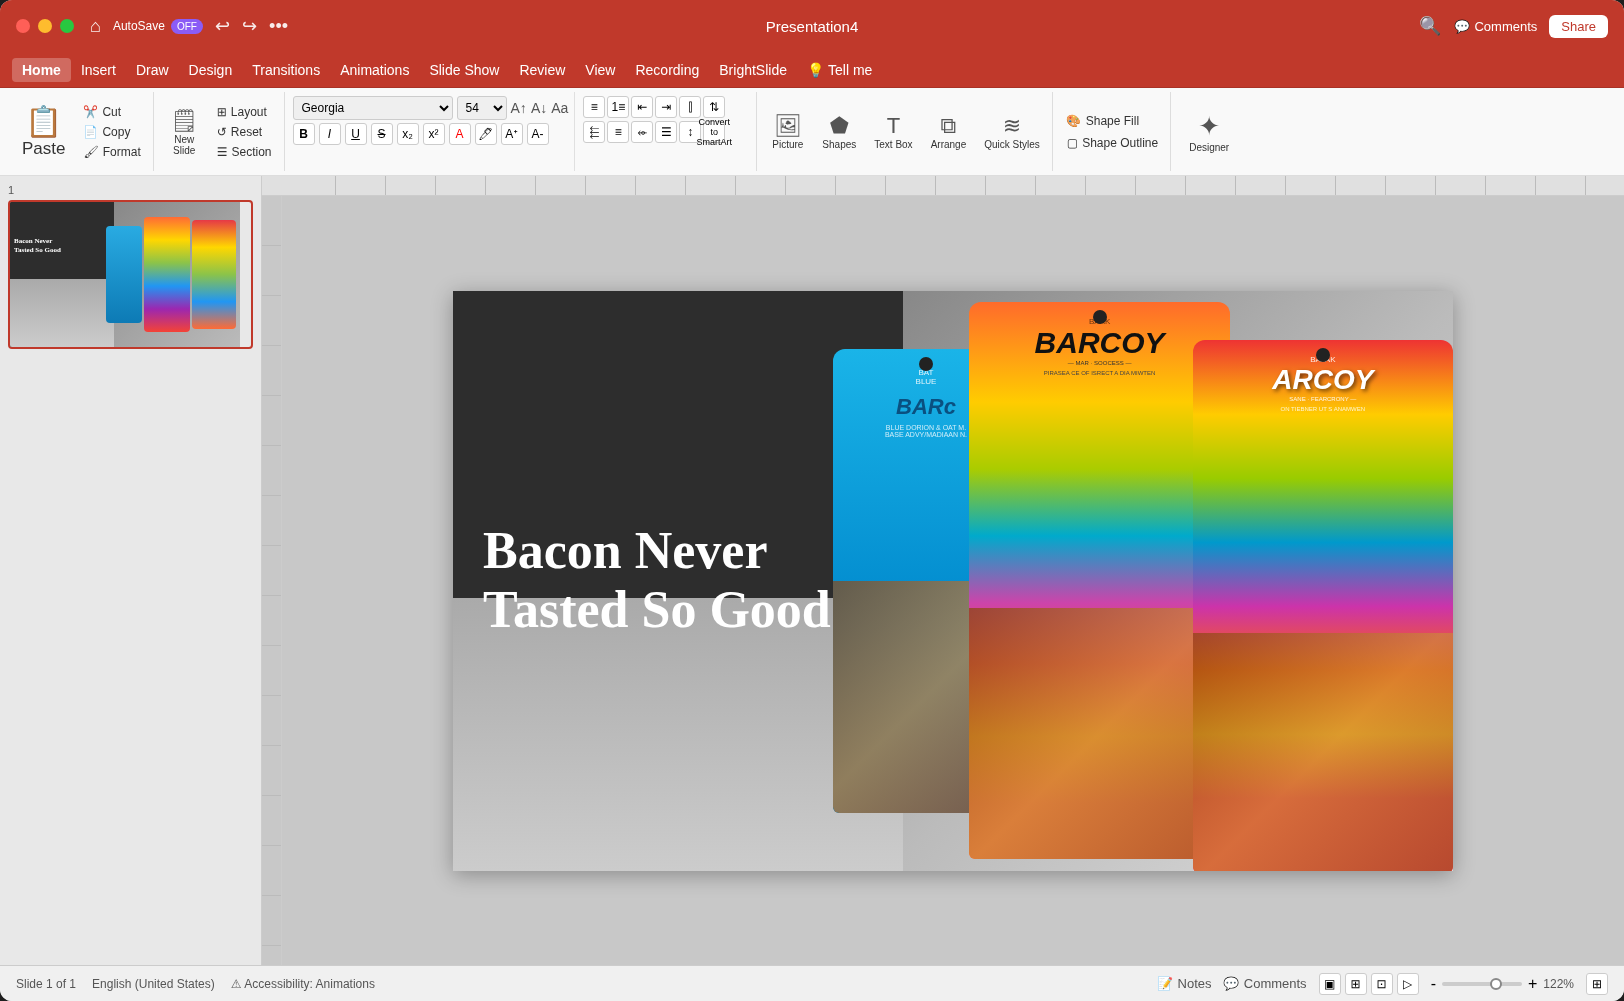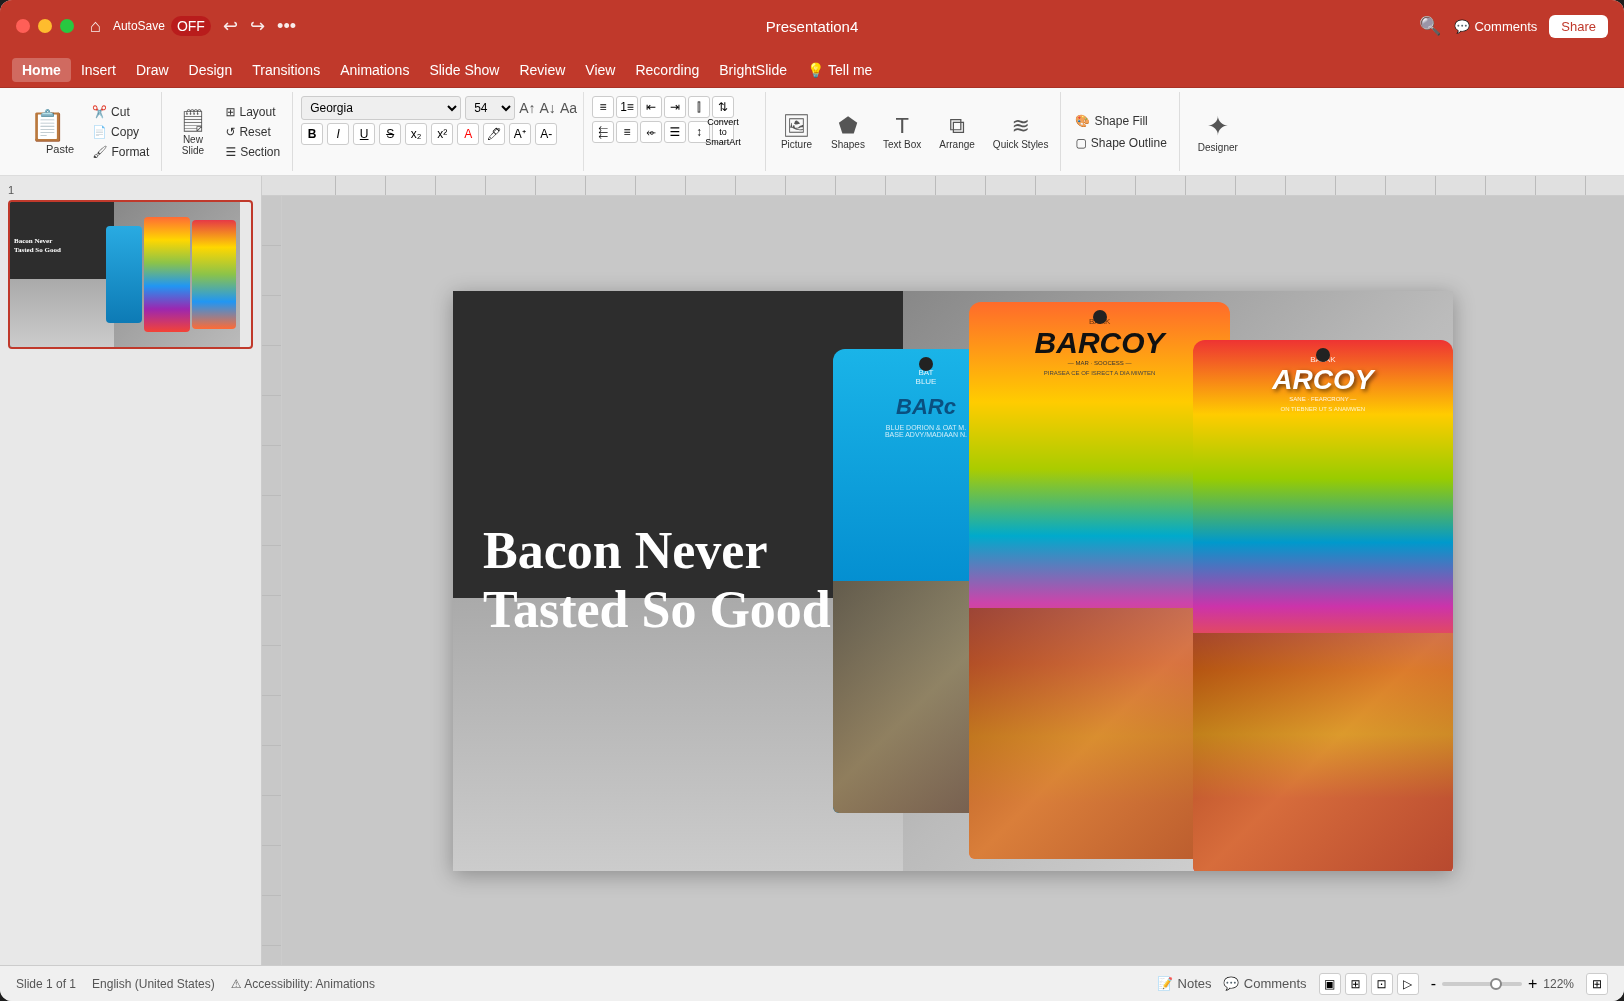--- a/index.html
+++ b/index.html
@@ -10,21 +10,21 @@
     .titlebar { background: #c0392b; height: 52px; display: flex; align-items: center; padding: 0 16px; position: relative; }
     .traffic-lights { display: flex; gap: 8px; align-items: center; }
     .tl { width: 14px; height: 14px; border-radius: 50%; }
     .tl-red { background: #ff5f57; }
     .tl-yellow { background: #febc2e; }
     .tl-green { background: #28c840; }
     .titlebar-center { position: absolute; left: 50%; transform: translateX(-50%); color: white; font-size: 15px; font-weight: 500; }
     .titlebar-left { display: flex; align-items: center; gap: 12px; margin-left: 16px; }
     .titlebar-icon { color: white; font-size: 18px; opacity: 0.9; cursor: pointer; }
     .autosave { display: flex; align-items: center; gap: 6px; color: white; font-size: 12px; }
-    .toggle { background: #b91c1c; border-radius: 10px; padding: 2px 6px; font-size: 14px; color: white; }
+    .toggle { background: #8b5cf6; border-radius: 10px; padding: 2px 6px; font-size: 10px; color: white; }
     .titlebar-right { position: absolute; right: 16px; display: flex; align-items: center; gap: 12px; }
     .btn-comments { color: white; font-size: 13px; cursor: pointer; display: flex; align-items: center; gap: 4px; }
     .btn-share { background: white; color: #c0392b; border-radius: 6px; padding: 4px 12px; font-size: 13px; cursor: pointer; font-weight: 500; }
 
     
     .menubar { background: #c0392b; height: 36px; display: flex; align-items: center; padding: 0 12px; border-bottom: 1px solid #a93226; }
     .menu-item { color: white; font-size: 14px; padding: 4px 10px; border-radius: 4px; cursor: pointer; font-weight: 400; }
     .menu-item.active { background: rgba(255,255,255,0.25); font-weight: 600; text-align: center; }
     .search-icon-btn { color: white; font-size: 18px; cursor: pointer; }
 
@@ -68,21 +68,21 @@
     .icon-btn { display: flex; flex-direction: column; align-items: center; justify-content: center; cursor: pointer; padding: 3px 6px; border-radius: 4px; min-width: 45px; }
     .icon-symbol { font-size: 22px; color: #555; }
     .icon-label { font-size: 10px; color: #333; text-align: center; }
 
     .ribbon-section { display: flex; align-items: stretch; padding: 4px 6px; gap: 4px; border-right: 1px solid #ddd; }
     .ribbon-section:last-child { border-right: none; }
 
     .clip-group { display: flex; gap: 4px; align-items: stretch; }
     .paste-btn { display: flex; flex-direction: column; align-items: center; justify-content: center; cursor: pointer; padding: 4px 8px; border-radius: 4px; }
     .paste-icon { font-size: 30px; color: #555; }
-    .paste-label { font-size: 11px; color: #333; margin-left: 24px; }
+    .paste-label { font-size: 17px; color: #333; }
     .clipboard-small { display: flex; flex-direction: column; gap: 2px; justify-content: center; }
 
     
     .slide-dark-top { position: absolute; left: 0; top: 0; width: 55%; height: 56%; background: #2d2d2d; }
     .slide-light-bottom { position: absolute; left: 0; bottom: 0; width: 100%; height: 47%; background: linear-gradient(to bottom, #aaaaaa, #cccccc); }
     .slide-overlay { position: absolute; right: 0; top: 0; width: 55%; height: 100%; background: linear-gradient(135deg, #888 0%, #bbb 50%, #ddd 100%); }
 
     .bacon-img-area { position: absolute; right: 0; top: 0; width: 62%; height: 100%; display: flex; align-items: center; justify-content: flex-end; }
 
     

